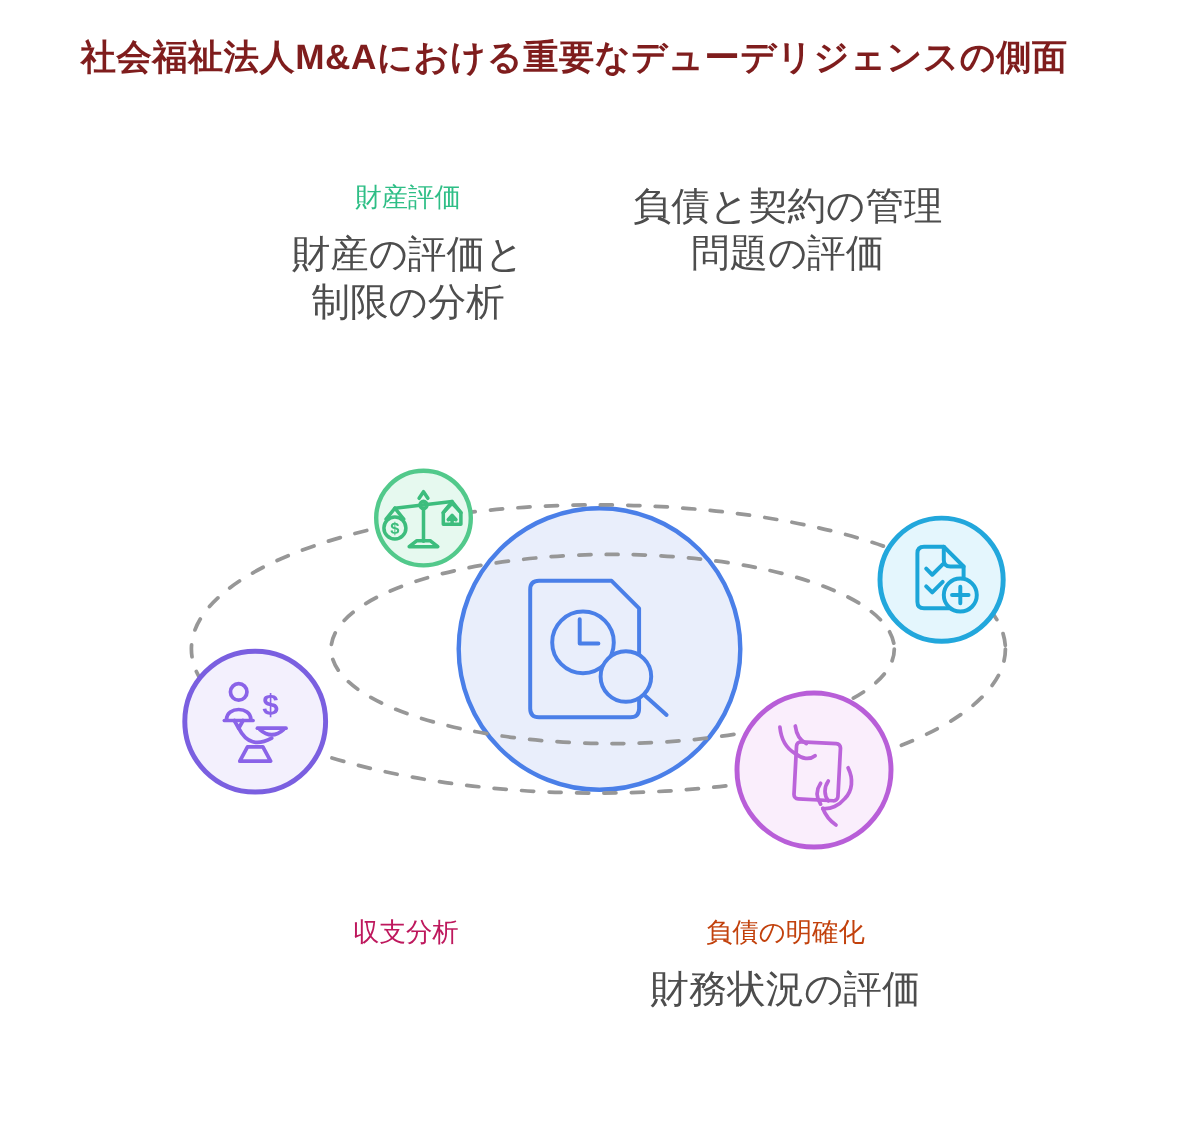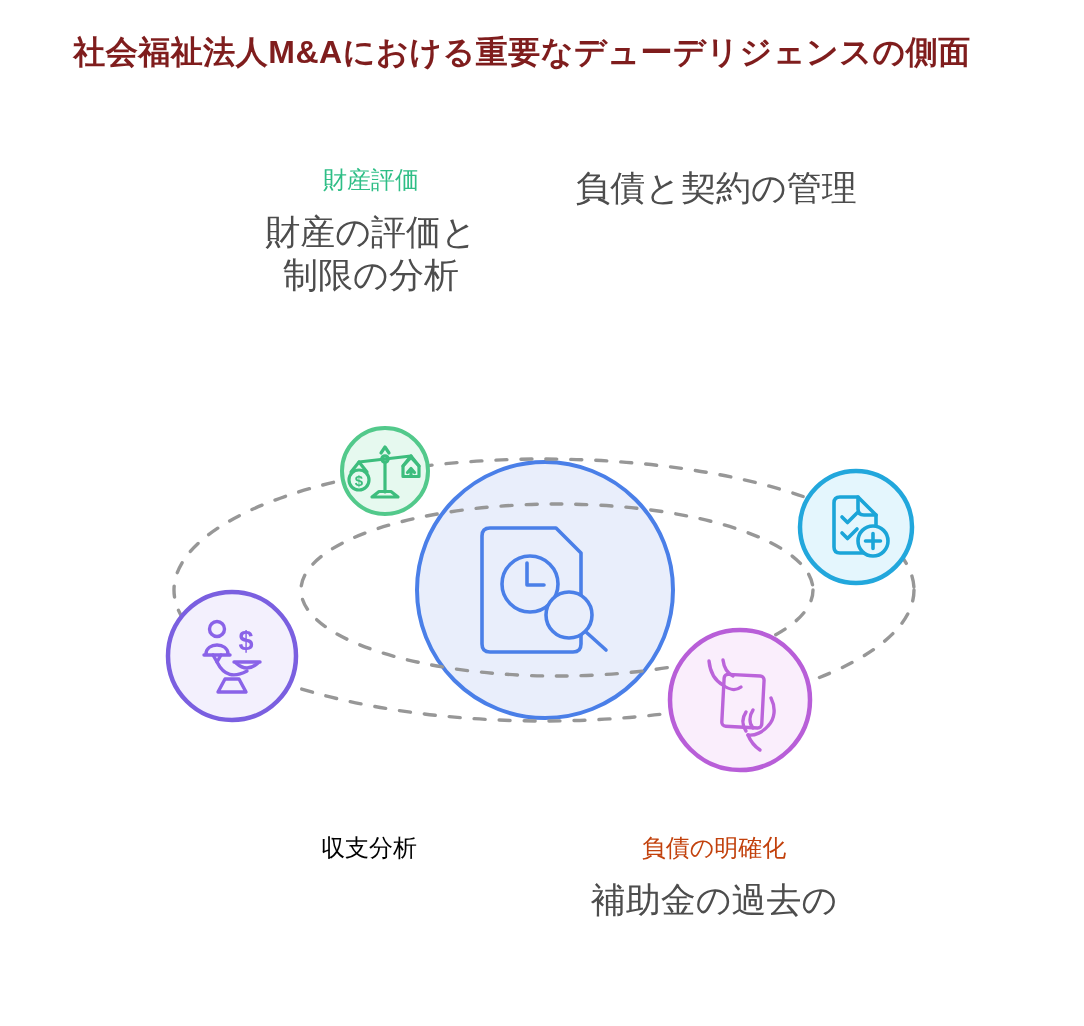--- a/index.html
+++ b/index.html
@@ -23,21 +23,21 @@
   .label-block .desc{
     margin-top:8px;
     font-size:35px;font-weight:400;color:#4d4d4d;line-height:43px;
   }
   .tb-tl{left:201px;top:158px;width:340px;}
   .tb-tr{left:546px;top:158px;width:340px;}
   .tb-bl{left:199px;top:826px;width:340px;}
   .tb-br{left:534px;top:826px;width:360px;}
   .h-green{color:#2ebe86;}
   .h-blue{color:#29a9dc;}
-  .h-purple{color:#000000;}
+  .h-purple{color:#be185d;}
   .h-magenta{color:#c2410c;}
   svg{position:absolute;left:0;top:0;}
   text{font-family:"Liberation Sans","DejaVu Sans",sans-serif;}
 </style>
 </head>
 <body>
 
 <div class="canvas">
 
   <svg width="1084" height="1026" viewBox="0 0 1084 1026">
@@ -122,27 +122,28 @@
     <div class="heading h-green">財産評価</div>
     <div class="desc">
       <div>財産の評価と</div>
       <div>制限の分析</div>
     </div>
   </div>
 
   <div class="label-block tb-tr">
     <div class="desc">
       <div>負債と契約の管理</div>
+      <div>問題の評価</div>
     </div>
   </div>
 
   <div class="label-block tb-bl">
     <div class="heading h-purple">収支分析</div>
   </div>
 
   <div class="label-block tb-br">
     <div class="heading h-magenta">負債の明確化</div>
     <div class="desc">
-      <div>補助金の過去の</div>
+      <div>財務状況の評価</div>
     </div>
   </div>
 
 </div>
 
 </body></html>

